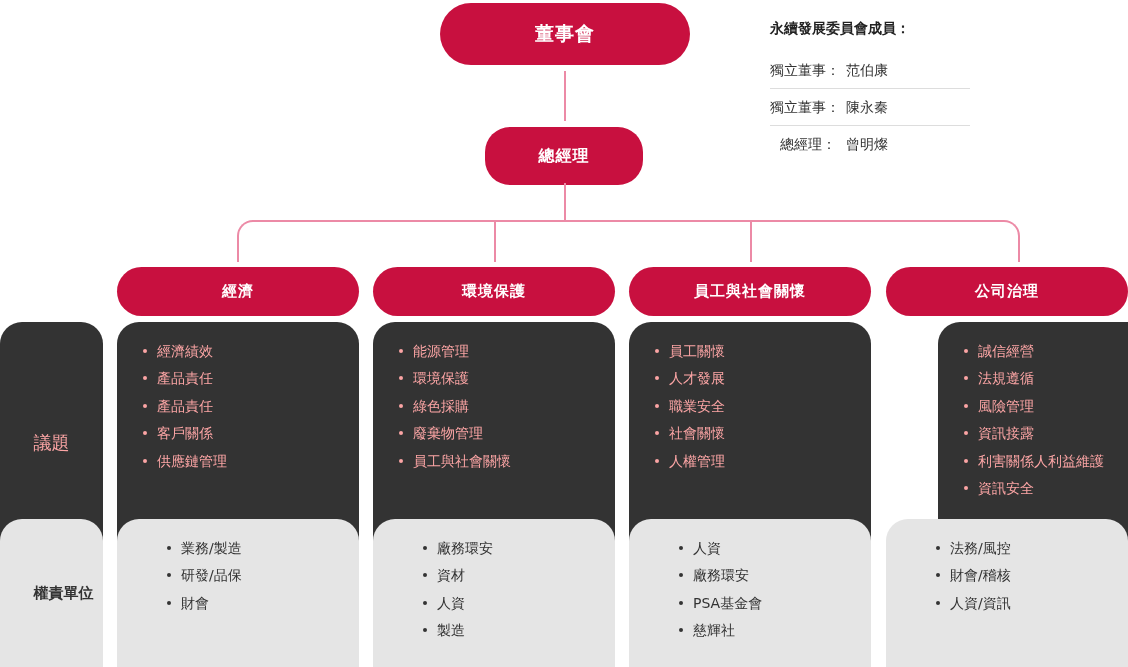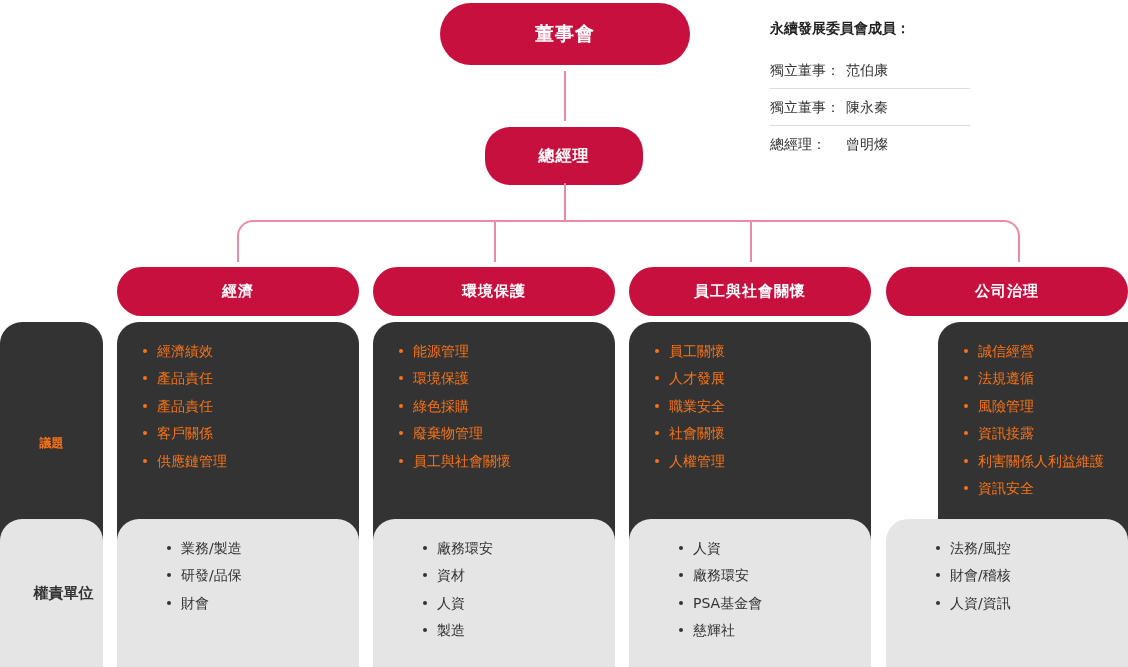--- a/index.html
+++ b/index.html
@@ -24,38 +24,37 @@
     .members {
       position: absolute; left: 770px; top: 0px; width: 200px;
       color: #333333;
     }
     .members .title { font-size: 14px; font-weight: bold; height: 24px; line-height: 24px; margin-top: 16px; color: #222; }
     .members .row {
       font-size: 14px; height: 37px; line-height: 37px;
       border-bottom: 1px solid #dddddd;
       display: flex;
     }
-    .members .row:last-child { border-bottom: none; }
+    .members .row:last-child { border-bottom: none; text-align: center; }
     .members .row .role { width: 76px; }
     .members .row.gm .role { width: 76px; }
     .members .rows { margin-top: 12px; }
 
     .cat { top: 267px; width: 242px; height: 49px; font-size: 15px; border-radius: 25px; }
 
     .box {
       position: absolute;
       border-radius: 22px;
     }
-    .dark { background: #333333; color: #f97316; top: 322px; height: 242px; }
+    .dark { background: #333333; color: #fca5a5; top: 322px; height: 242px; }
     .light { background: #e5e5e5; color: #333333; top: 519px; height: 148px; border-radius: 22px 22px 0 0; padding-left: 24px; }
     .rowlabel {
       left: 0; width: 103px;
       display: flex; align-items: center; justify-content: center;
-      font-size: 12px;
-      font-weight: bold;
+      font-size: 18px;
     }
     .light.rowlabel { font-weight: bold; font-size: 15px; }
     .col { width: 242px; }
     .col ul { list-style: none; padding-left: 26px; padding-top: 18px; }
     .col li { font-size: 14px; height: 27.4px; line-height: 22px; position: relative; padding-left: 14px; }
     .col li::before {
       content: ""; position: absolute; left: 0; top: 9px;
       width: 4px; height: 4px; border-radius: 50%; background: currentColor;
     }
     .light.col ul { padding-top: 18px; }

